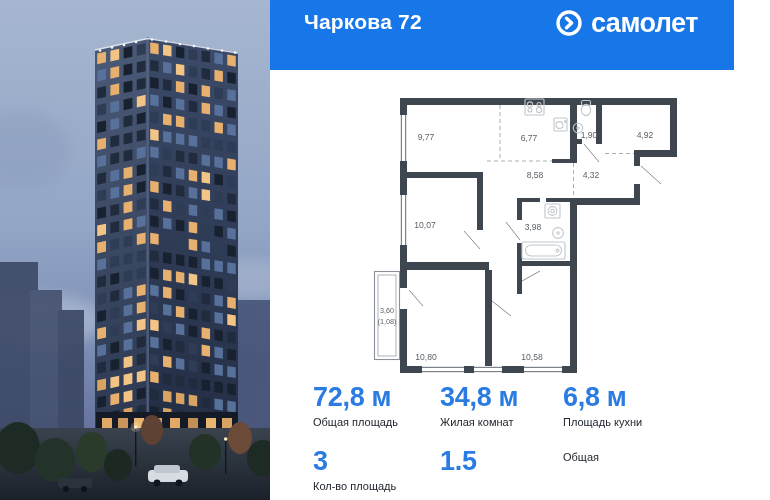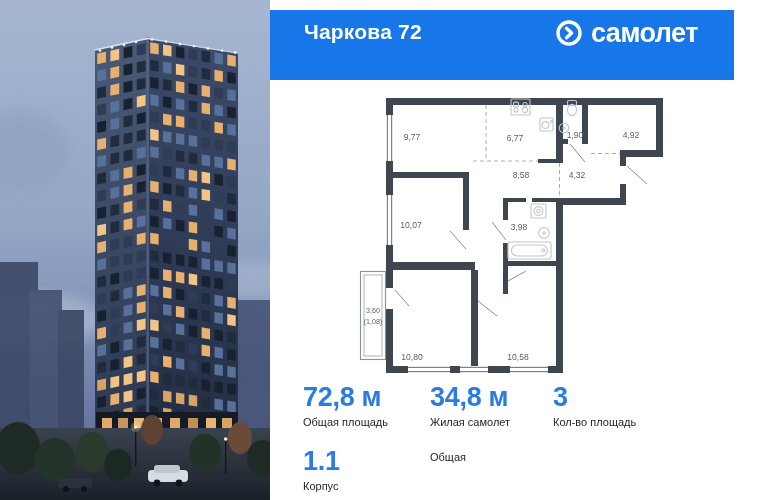--- a/index.html
+++ b/index.html
@@ -6,31 +6,31 @@
   *{box-sizing:border-box;}
   .card{
     position:relative;width:770px;height:500px;overflow:hidden;
     font-family:"Liberation Sans",sans-serif;background:#ffffff;
   }
   
   .building{position:absolute;left:0;top:0;width:270px;height:500px;}
   
   .panel{position:absolute;left:270px;top:0;width:500px;height:500px;background:#ffffff;}
   .hdr{
-    position:absolute;left:0;top:10px;width:464px;height:70px;background:#1877E8;
+    position:absolute;left:0;top:0;width:464px;height:70px;background:#1877E8;
     display:flex;justify-content:space-between;align-items:flex-start;
     padding:8px 36px 0 34px;
   }
   .hdr-title{color:#ffffff;font-size:21px;font-weight:700;line-height:28px;letter-spacing:.2px;}
   .brand{display:flex;align-items:center;height:30px;gap:8px;}
   .brand-txt{color:#ffffff;font-size:27px;font-weight:600;line-height:28px;letter-spacing:-.5px;}
-  .plan-wrap{position:absolute;left:78px;top:85px;width:330px;height:300px;}
+  .plan-wrap{position:absolute;left:92px;top:85px;width:330px;height:300px;}
   .plan-wrap svg{display:block;}
   .stats{
-    position:absolute;left:33px;top:383px;
+    position:absolute;left:43px;top:383px;
     display:grid;grid-template-columns:127px 123px 130px;row-gap:17px;
   }
   .stat-value{color:#2A7BE2;font-size:27px;font-weight:700;line-height:29px;letter-spacing:-.3px;}
   .stat-label{color:#20262E;font-size:11px;font-weight:400;margin-top:3px;line-height:15px;}
   .plan-label{font-family:"Liberation Sans",sans-serif;}
 </style>
 </head>
 <body>
 
 <div class="card">
@@ -543,28 +543,31 @@
       </svg>
     </div>
 
     <div class="stats">
       <div>
         <div class="stat-value">72,8 м</div>
         <div class="stat-label">Общая площадь</div>
       </div>
       <div>
         <div class="stat-value">34,8 м</div>
-        <div class="stat-label">Жилая самолет</div>
+        <div class="stat-label">Жилая комнат</div>
+      </div>
+      <div>
+        <div class="stat-value">6,8 м</div>
+        <div class="stat-label">Площадь кухни</div>
       </div>
       <div>
         <div class="stat-value">3</div>
         <div class="stat-label">Кол-во площадь</div>
       </div>
       <div>
-        <div class="stat-value">1.1</div>
-        <div class="stat-label">Корпус</div>
+        <div class="stat-value">1.5</div>
       </div>
       <div>
         <div class="stat-label">Общая</div>
       </div>
     </div>
   </div>
 </div>
 
 </body></html>

